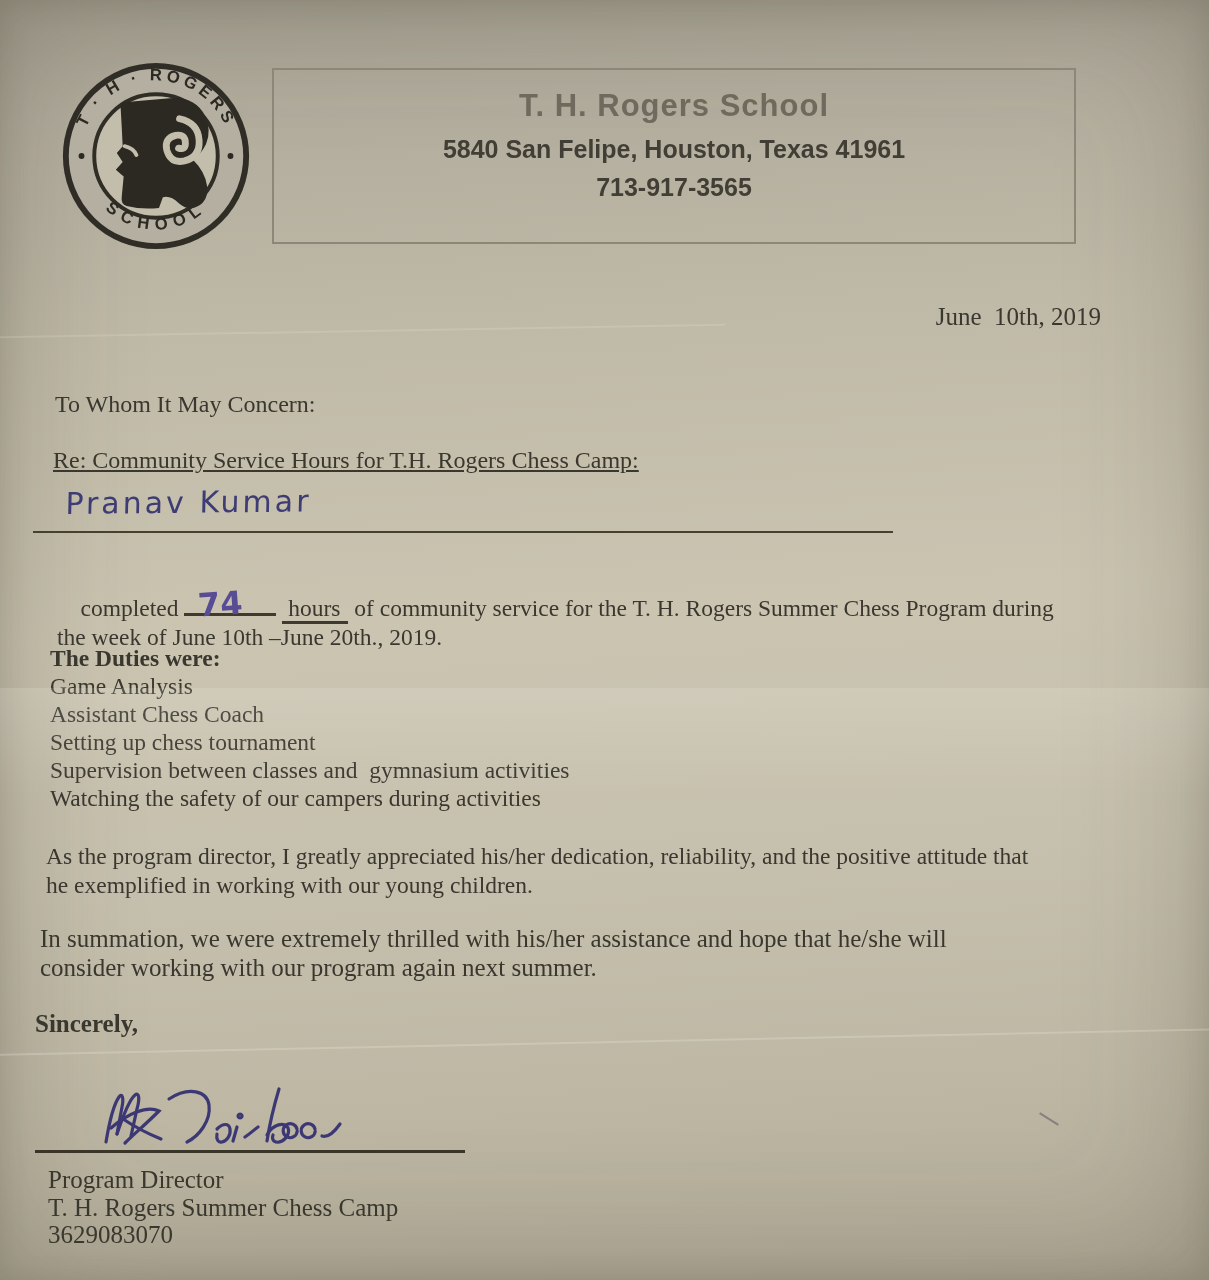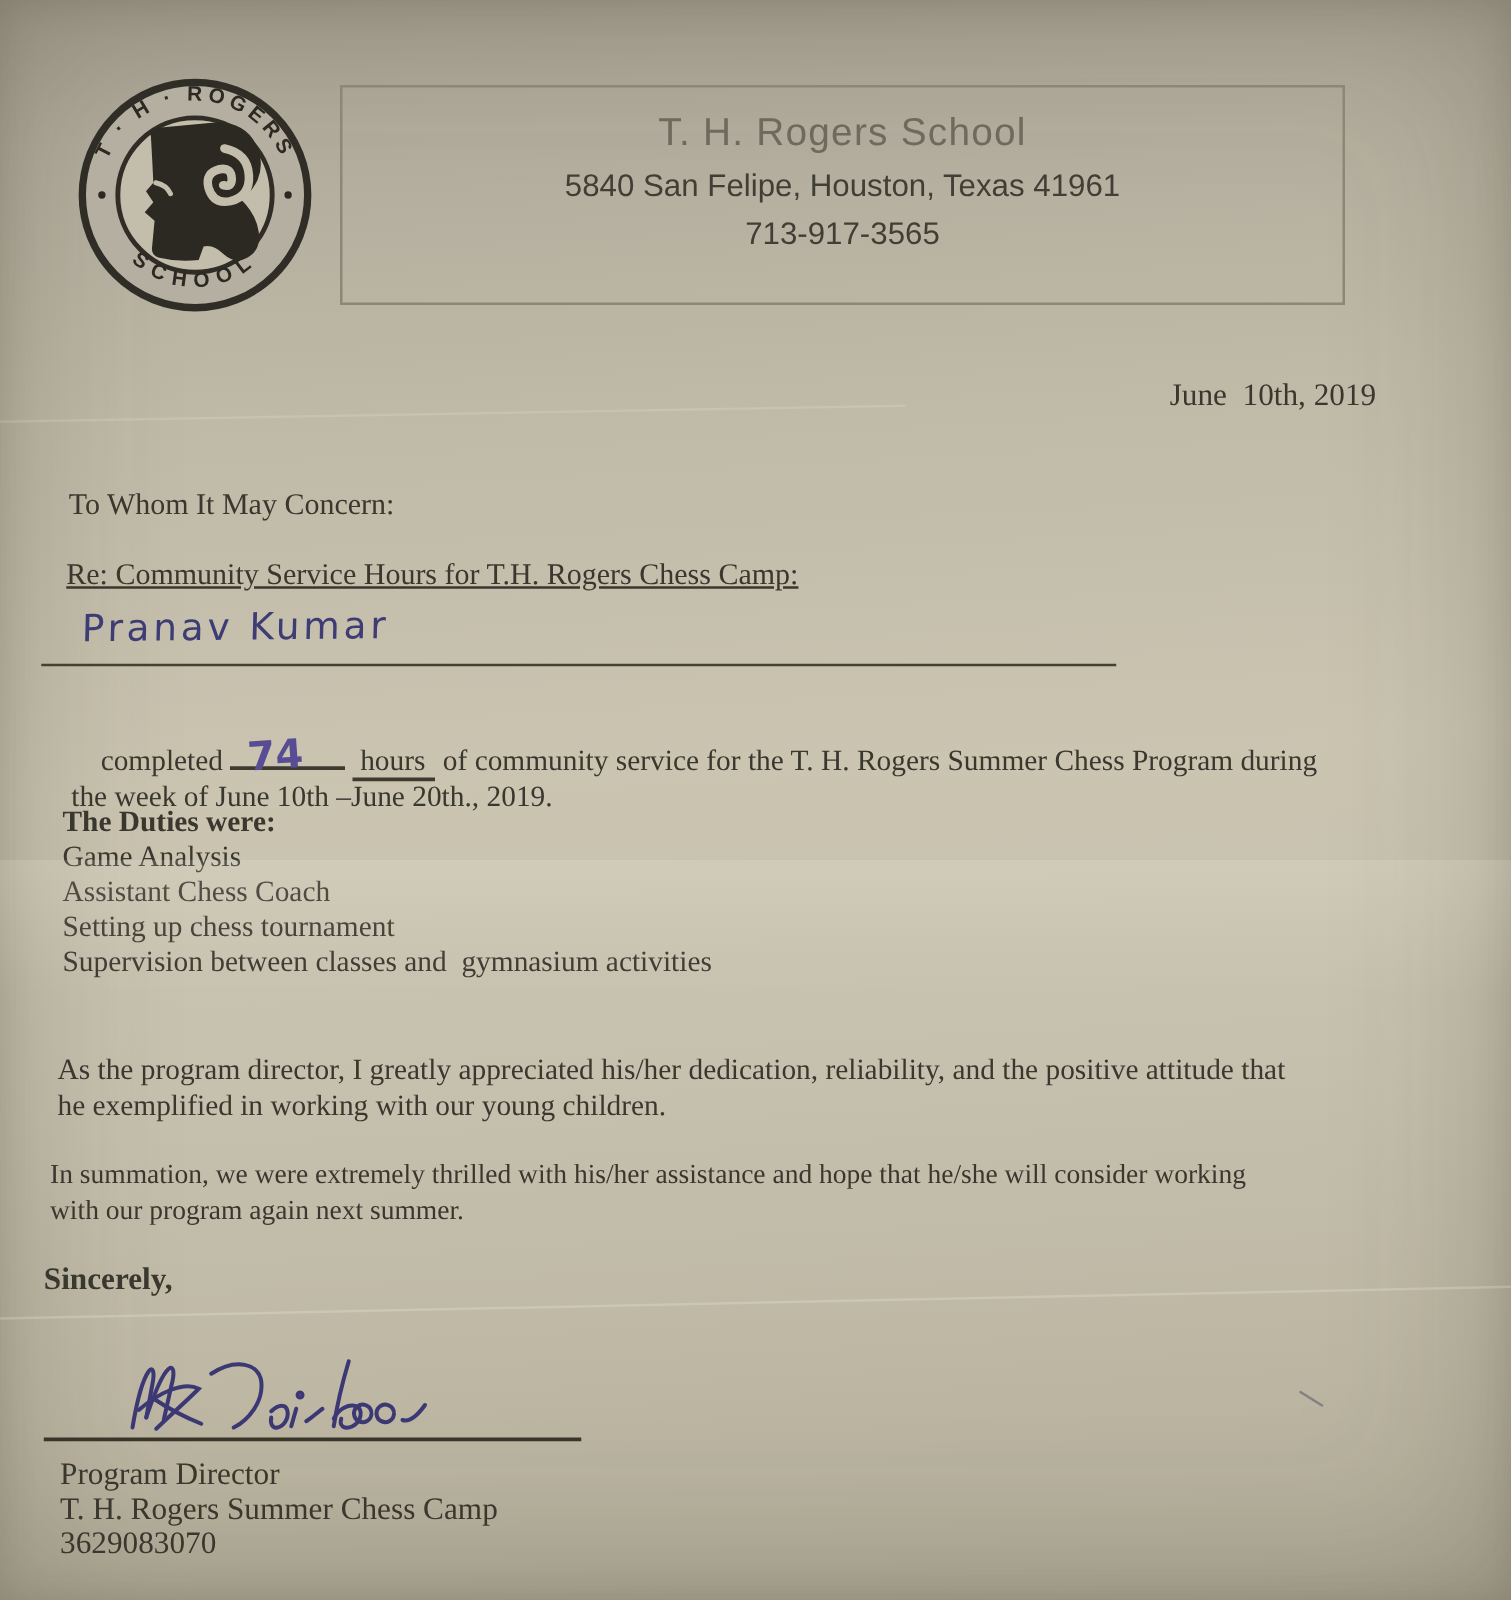--- a/index.html
+++ b/index.html
@@ -8,40 +8,40 @@
     position:relative;width:1209px;height:1280px;overflow:hidden;
     background:linear-gradient(177deg,#a6a192 0%,#b2ac9d 9%,#bfb9a7 26%,#cac4b1 48%,#c6c0ae 66%,#bdb7a4 84%,#b1ab98 100%);
     box-shadow:inset 0 0 140px rgba(62,56,40,.28), inset 0 0 30px rgba(62,56,40,.15);
     color:#3a372f;
   }
   .text{white-space:pre-wrap;}
   
   .seal{position:absolute;left:58px;top:58px;width:196px;height:196px;}
   .hdr-box{
     position:absolute;left:272px;top:68px;width:800px;height:172px;
-    border:2px solid #8d8779;text-align:center;font-family:"Liberation Sans",sans-serif;font-weight:normal;
+    border:2px solid #8d8779;text-align:center;font-family:"Liberation Sans",sans-serif;font-weight:bold;
   }
   .hdr-title{margin-top:18px;font-size:31px;color:#6f6a5d;letter-spacing:1px;}
   .hdr-addr{margin-top:11px;font-size:25px;color:#413e35;}
   .hdr-phone{margin-top:9px;font-size:25px;color:#413e35;text-align:center;}
   
   .date{position:absolute;top:303px;right:108px;font-size:25px;color:#3a372f;}
   .salutation{position:absolute;left:55px;top:391px;font-size:24px;}
   .re-line{position:absolute;left:53px;top:447px;font-size:24px;text-decoration:underline;}
   .name-line{position:absolute;left:33px;top:486px;width:860px;height:45px;border-bottom:2px solid #45412f;}
   .hand{font-family:"DejaVu Sans",sans-serif;color:#3e3c74;}
   .hand-name{display:inline-block;margin-left:32px;font-size:30px;letter-spacing:3px;transform:rotate(-.6deg) skewX(-2deg);transform-origin:left bottom;}
   .completed{position:absolute;left:57px;top:560px;width:1010px;font-size:23.5px;line-height:29px;}
   .blank{display:inline-block;width:92px;border-bottom:3px solid #3e3a2f;position:relative;height:24px;vertical-align:baseline;}
   .hand-74{position:absolute;left:14px;bottom:-6px;font-size:32px;font-weight:bold;color:#584c94;transform:rotate(-4deg);}
   .hours-word{font-weight:normal;border-bottom:3px solid #3e3a2f;padding:0 8px 0 6px;}
   .duties{position:absolute;left:50px;top:644px;font-size:23.5px;line-height:28px;}
   .duties-heading{font-weight:bold;}
   .para1{position:absolute;left:46px;top:842px;width:1008px;font-size:23.5px;line-height:28.5px;}
-  .para2{position:absolute;left:40px;top:925px;width:992px;font-size:22px;line-height:28.5px;}
+  .para2{position:absolute;left:40px;top:925px;width:992px;font-size:25px;line-height:28.5px;}
   .sincerely{position:absolute;left:35px;top:1010px;font-size:25px;font-weight:bold;}
   .sig-svg{position:absolute;left:98px;top:1076px;}
   .sig-line{position:absolute;left:35px;top:1150px;width:430px;border-top:3px solid #3a3529;}
   .sig-block{position:absolute;left:48px;top:1166px;font-size:25px;line-height:27.5px;}
   
   .fold-band{position:absolute;left:0;top:688px;width:100%;height:110px;background:linear-gradient(180deg,rgba(252,250,240,.14),rgba(252,250,240,0));pointer-events:none;}
   .fold-line-1{position:absolute;left:-10px;top:1041px;width:103%;height:2px;background:rgba(250,248,238,.22);transform:rotate(-1.2deg);pointer-events:none;}
   .fold-line-2{position:absolute;left:0;top:330px;width:60%;height:2px;background:rgba(250,248,238,.15);transform:rotate(-1deg);pointer-events:none;}
   .pen-scratch{position:absolute;left:1038px;top:1118px;width:22px;height:2px;background:rgba(70,64,88,.45);transform:rotate(32deg);}
 </style>
@@ -93,20 +93,21 @@
   <div class="completed text">
     <span>completed </span><span class="blank"><span class="hand hand-74">74</span></span> <span class="hours-word">hours</span><span> of community service for the T. H. Rogers Summer Chess Program during the week of June 10th –June 20th., 2019.</span>
   </div>
 
   <div class="duties">
     <div class="duties-heading text">The Duties were:</div>
     <div class="text">Game Analysis</div>
     <div class="text">Assistant Chess Coach</div>
     <div class="text">Setting up chess tournament</div>
     <div class="text">Supervision between classes and  gymnasium activities</div>
+    <div class="text">Watching the safety of our campers during activities</div>
   </div>
 
   <div class="para1 text">As the program director, I greatly appreciated his/her dedication, reliability, and the positive attitude that he exemplified in working with our young children.</div>
   <div class="para2 text">In summation, we were extremely thrilled with his/her assistance and hope that he/she will consider working with our program again next summer.</div>
 
   <div class="sincerely text">Sincerely,</div>
 
   <svg class="sig-svg" width="245" height="80" viewBox="0 0 245 80">
     <g fill="none" stroke="#3c3874" stroke-width="3.2" stroke-linecap="round">
       <path d="M8,66 C11,48 16,28 21,21 C24,17 26,21 24,31 L19,58"></path>

